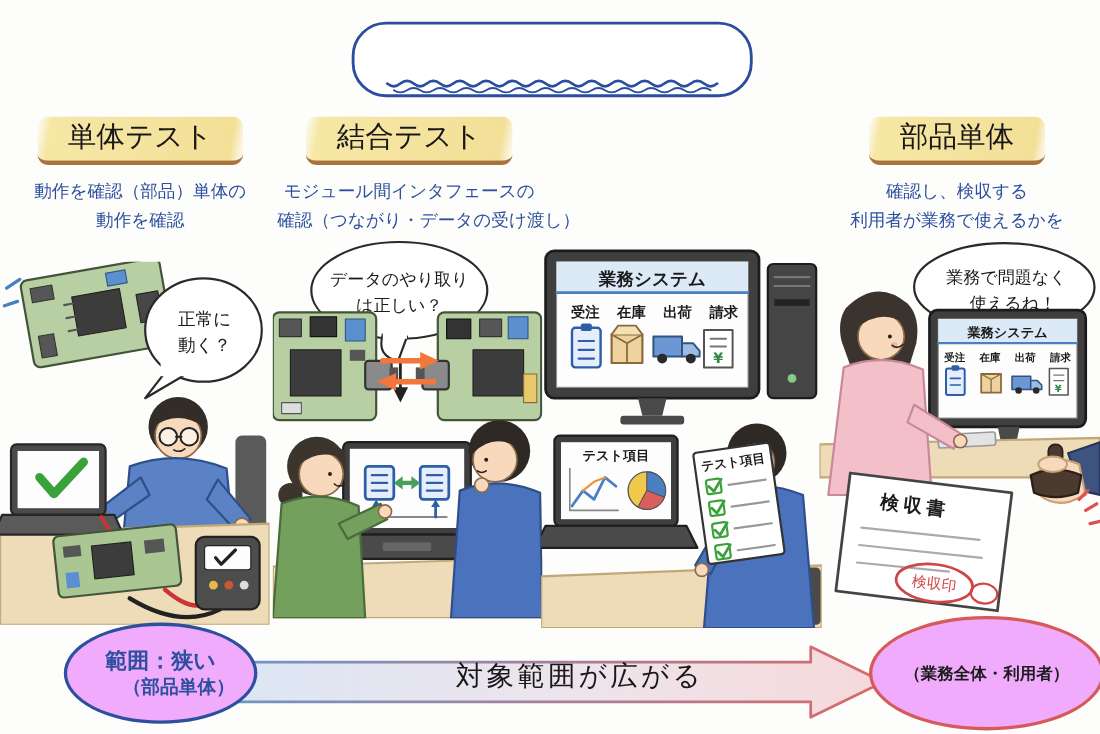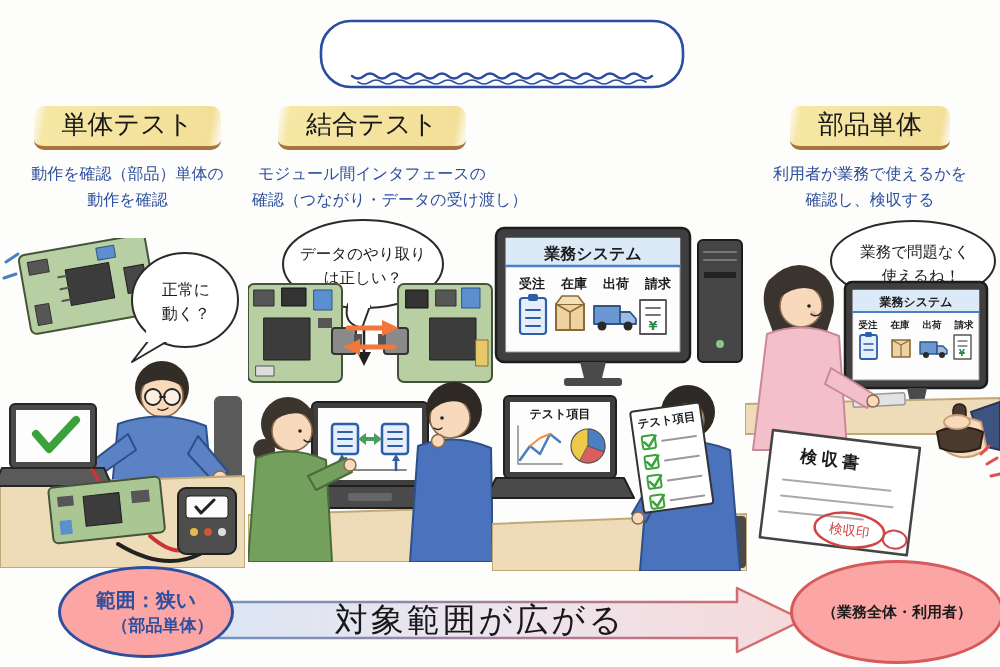--- a/index.html
+++ b/index.html
@@ -15,30 +15,30 @@
               font-size:33px;font-weight:bold;color:#223f93;letter-spacing:7px;}
 
   
   .col-block{position:absolute;top:106px;text-align:center;}
   .col-title{display:inline-block;font-size:26px;font-weight:normal;color:#171717;white-space:nowrap;
              background:linear-gradient(100deg,rgba(246,231,165,0) 0%,#f6e7a5 7%,#f3e098 93%,rgba(246,231,165,0) 100%);
              border-bottom:4px solid #a9743c;border-radius:10px;padding:1px 28px 4px;}
   .desc{margin-top:11px;font-size:16px;color:#2d4f9e;line-height:1.6;white-space:nowrap;}
 
   
-  .scope-oval{position:absolute;background:#fca5a5;border-radius:50%;display:flex;flex-direction:column;
+  .scope-oval{position:absolute;background:#f0abfc;border-radius:50%;display:flex;flex-direction:column;
               align-items:center;justify-content:center;z-index:4;text-align:center;line-height:1.35;}
   #scope-left{left:58px;top:566px;width:170px;height:86px;border:3px solid #2d4f9e;color:#2d4f9e;}
   #scope-left .l1{font-size:20px;font-weight:bold;}
   #scope-left .l2{font-size:17px;font-weight:bold;margin-left:33px;}
   #scope-right{left:790px;top:560px;width:208px;height:98px;border:3px solid #d65a5a;color:#1c1c1c;}
   #scope-right .l1{font-size:20px;font-weight:bold;}
   #scope-right .l2{font-size:15px;font-weight:bold;}
   #arrow-svg{left:195px;top:586px;z-index:1;}
-  #arrow-label{left:320px;top:598px;width:320px;text-align:center;font-size:33px;color:#181818;
+  #arrow-label{left:320px;top:598px;width:320px;text-align:right;font-size:25px;color:#181818;
                letter-spacing:3px;z-index:3;}
 </style>
 </head>
 <body>
 
 <div id="stage">
 
   <div class="abs" id="title-wrap">
     <svg width="368" height="78">
       <rect x="3" y="3" width="362" height="66" rx="30" fill="#ffffff" stroke="#2b4da0" stroke-width="2.6"></rect>
@@ -57,22 +57,22 @@
   <div class="col-block" style="left:252px;width:240px;">
     <span class="col-title">結合テスト</span>
     <div class="desc">
       <div>モジュール間インタフェースの</div>
       <div>確認（つながり・データの受け渡し）</div>
     </div>
   </div>
   <div class="col-block" style="left:745px;width:250px;">
     <span class="col-title">部品単体</span>
     <div class="desc">
+      <div>確認し、検収する</div>
       <div>利用者が業務で使えるかを</div>
-      <div>確認し、検収する</div>
     </div>
   </div>
 
   <svg class="abs" style="left:0;top:238px;" width="245" height="330">
     <path d="M6,24 L18,16 M4,40 L16,36" stroke="#4a7fc1" stroke-width="3" fill="none"></path>
     <g transform="translate(18,18) rotate(-10)">
       <rect x="0" y="0" width="128" height="80" rx="6" fill="#b7cfa2" stroke="#44543a" stroke-width="2"></rect>
       <rect x="44" y="22" width="44" height="36" fill="#3c3c3c" stroke="#1f1f1f"></rect>
       <rect x="8" y="8" width="20" height="13" fill="#565656" stroke="#333"></rect>
       <rect x="78" y="6" width="18" height="12" fill="#5b8fd0" stroke="#2f5583"></rect>

